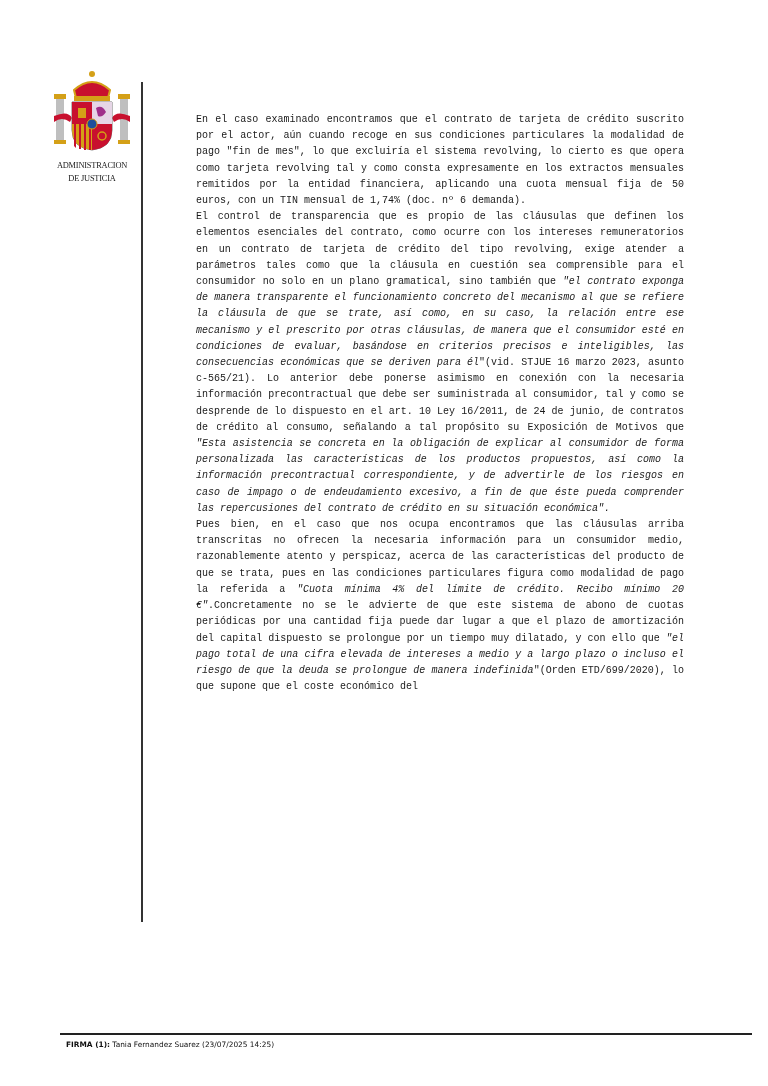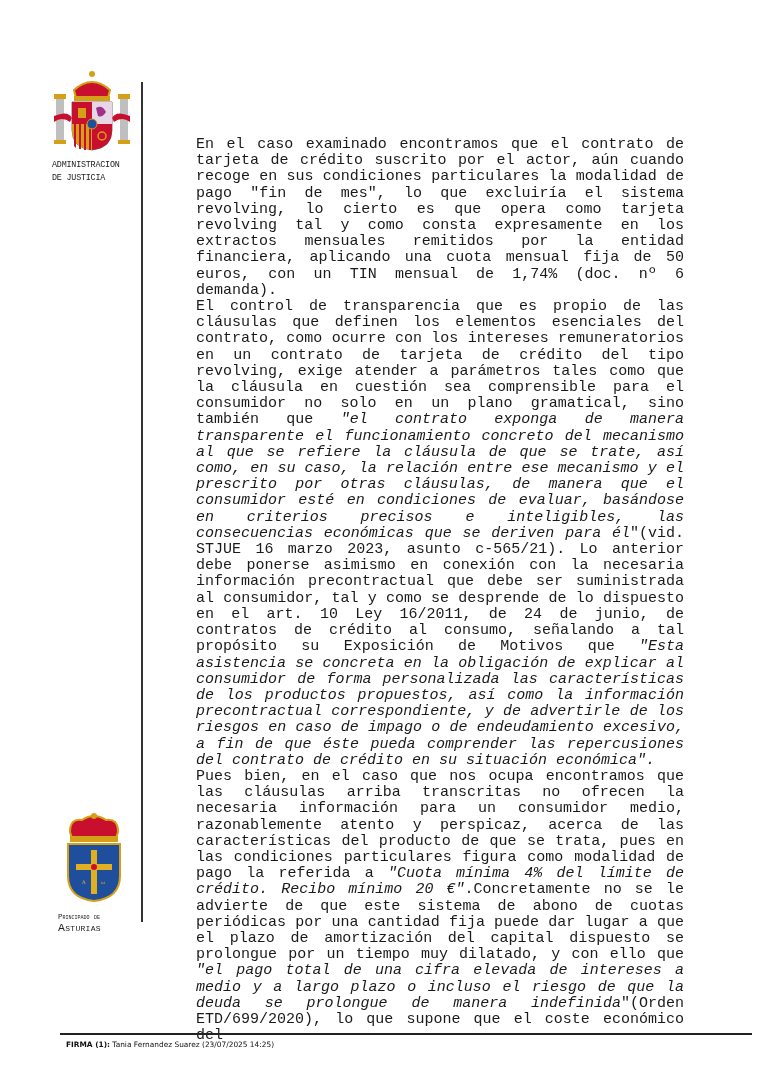--- a/index.html
+++ b/index.html
@@ -1,25 +1,25 @@
 <!DOCTYPE html>
 <html><head>
 <meta charset="utf-8">
 <style>
   html, body { margin:0; padding:0; background:#ffffff; }
   body { width:768px; height:1086px; position:relative; overflow:hidden; font-family:"Liberation Mono", monospace; color:#1a1a1a; }
   .page { position:absolute; left:0; top:0; width:768px; height:1086px; background:#fff; }
   .vrule { position:absolute; left:141px; top:82px; width:2px; height:840px; background:#333; }
   .logo-top { position:absolute; left:52px; top:68px; width:80px; height:110px; }
   .logo-bottom { position:absolute; left:58px; top:812px; width:72px; height:122px; }
-  .logo-caption { font-family:Liberation Mono, monospace; color:#222; }
+  .logo-caption { font-family:Liberation Serif, serif; text-align:center; color:#222; }
   .cap-just { font-size:8.4px; line-height:9px; letter-spacing:-0.2px; margin-top:2px; }
   .cap-ast1 { font-size:7.5px; line-height:9px; font-variant:small-caps; }
   .cap-ast2 { font-size:11.5px; line-height:11px; font-variant:small-caps; letter-spacing:0.3px; }
-  .body-text { position:absolute; left:150px; top:112px; width:534px; font-size:15px; line-height:16.2px;margin-top:25px; }
+  .body-text { position:absolute; left:150px; top:112px; width:534px; font-size:10px; line-height:16.2px; }
   .para { text-align:justify; text-align-last:left; margin:0; }
   .indent { padding-left:46px; }
   i { font-style:italic; }
   .footer-rule { position:absolute; left:60px; top:1033px; width:692px; height:2px; background:#222; }
   .footer { position:absolute; left:66px; top:1040px; font-family:"DejaVu Sans", sans-serif; font-size:7.4px; color:#111; }
   .footer b { font-weight:bold; }
 </style>
 </head>
 <body>
 
@@ -50,38 +50,20 @@
       <path d="M40 56 L60 56 L60 62 Q60 80 40 82 Z" fill="#c8102e"></path>
       <rect x="26" y="40" width="8" height="10" fill="#d4a017"></rect>
       <path d="M44 40 Q50 36 54 44 Q50 50 46 48 Z" fill="#a0308a"></path>
       <circle cx="40" cy="56" r="5" fill="#1f4e9c" stroke="#d4a017" stroke-width="1"></circle>
       <circle cx="50" cy="68" r="4" fill="none" stroke="#d4a017" stroke-width="1.5"></circle>
     </svg>
     <div class="logo-caption cap-just">ADMINISTRACION</div>
     <div class="logo-caption cap-just" style="margin-top:4px">DE JUSTICIA</div>
   </div>
 
-  <div class="logo-bottom">
-    <svg width="72" height="90" viewBox="0 0 72 90">
-
-      <path d="M12 20 Q12 6 24 8 Q36 0 48 8 Q60 6 60 20 L58 26 L14 26 Z" fill="#c8102e" stroke="#d4a017" stroke-width="2"></path>
-      <rect x="12" y="24" width="48" height="6" fill="#d4a017"></rect>
-      <circle cx="36" cy="4" r="3" fill="#d4a017"></circle>
-
-      <path d="M10 32 L62 32 L62 64 Q62 86 36 89 Q10 86 10 64 Z" fill="#1f4e9c" stroke="#d4a017" stroke-width="2"></path>
-
-      <rect x="33" y="38" width="6" height="44" fill="#e0b020"></rect>
-      <rect x="18" y="52" width="36" height="6" fill="#e0b020"></rect>
-      <circle cx="36" cy="55" r="3" fill="#c8102e"></circle>
-      <text x="24" y="72" font-size="5" fill="#e0b020" font-family="DejaVu Serif, serif">A</text>
-      <text x="43" y="72" font-size="5" fill="#e0b020" font-family="DejaVu Serif, serif">ω</text>
-    </svg>
-    <div class="logo-caption cap-ast1" style="margin-top:6px">Principado de</div>
-    <div class="logo-caption cap-ast2">Asturias</div>
-  </div>
 
   <div class="vrule"></div>
 
   <div class="body-text">
     <p class="para indent">
       <span>En el caso examinado encontramos que el contrato de tarjeta de crédito suscrito por el actor, aún cuando recoge en sus condiciones particulares la modalidad de pago "fin de mes", lo que excluiría el sistema revolving, lo cierto es que opera como tarjeta revolving tal y como consta expresamente en los extractos mensuales remitidos por la entidad financiera, aplicando una cuota mensual fija de 50 euros, con un TIN mensual de 1,74% (doc. nº 6 demanda).</span>
     </p>
     <p class="para indent">
       <span>El control de transparencia que es propio de las cláusulas que definen los elementos esenciales del contrato, como ocurre con los intereses remuneratorios en un contrato de tarjeta de crédito del tipo revolving, exige atender a parámetros tales como que la cláusula en cuestión sea comprensible para el consumidor no solo en un plano gramatical, sino también que </span><i>"el contrato exponga de manera transparente el funcionamiento concreto del mecanismo al que se refiere la cláusula de que se trate, así como, en su caso, la relación entre ese mecanismo y el prescrito por otras cláusulas, de manera que el consumidor esté en condiciones de evaluar, basándose en criterios precisos e inteligibles, las consecuencias económicas que se deriven para él</i><span>"(vid. STJUE 16 marzo 2023, asunto c-565/21). Lo anterior debe ponerse asimismo en conexión con la necesaria información precontractual que debe ser suministrada al consumidor, tal y como se desprende de lo dispuesto en el art. 10 Ley 16/2011, de 24 de junio, de contratos de crédito al consumo, señalando a tal propósito su Exposición de Motivos que </span><i>"Esta asistencia se concreta en la obligación de explicar al consumidor de forma personalizada las características de los productos propuestos, así como la información precontractual correspondiente, y de advertirle de los riesgos en caso de impago o de endeudamiento excesivo, a fin de que éste pueda comprender las repercusiones del contrato de crédito en su situación económica".</i>
     </p>

